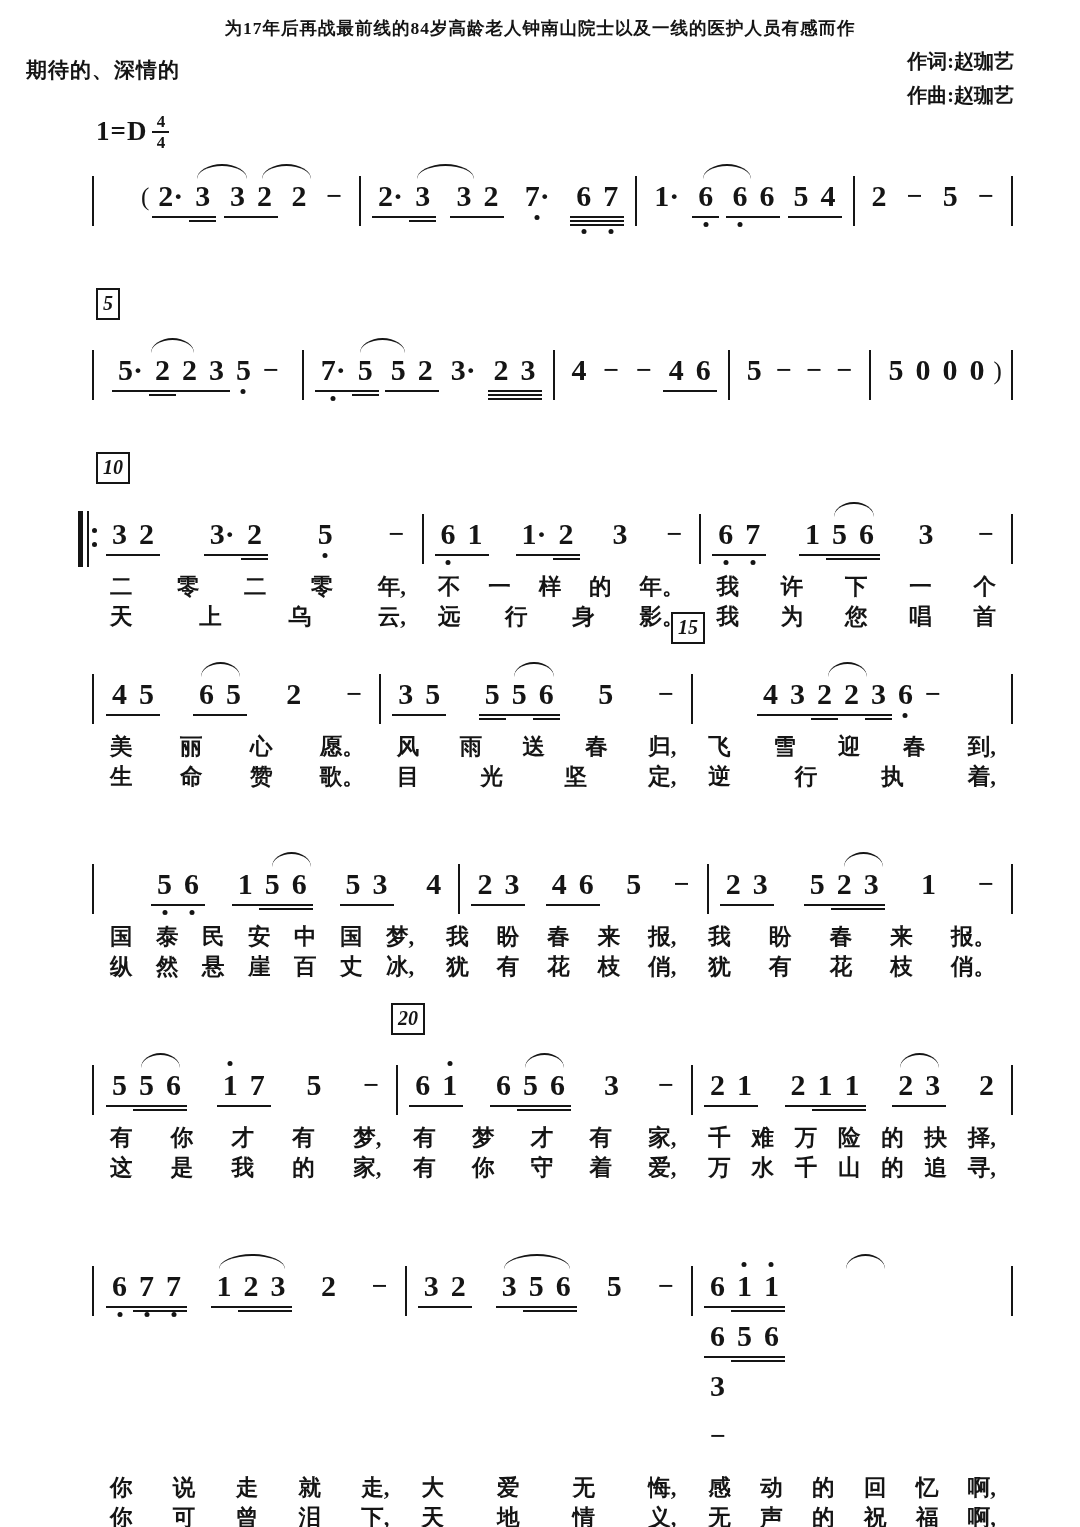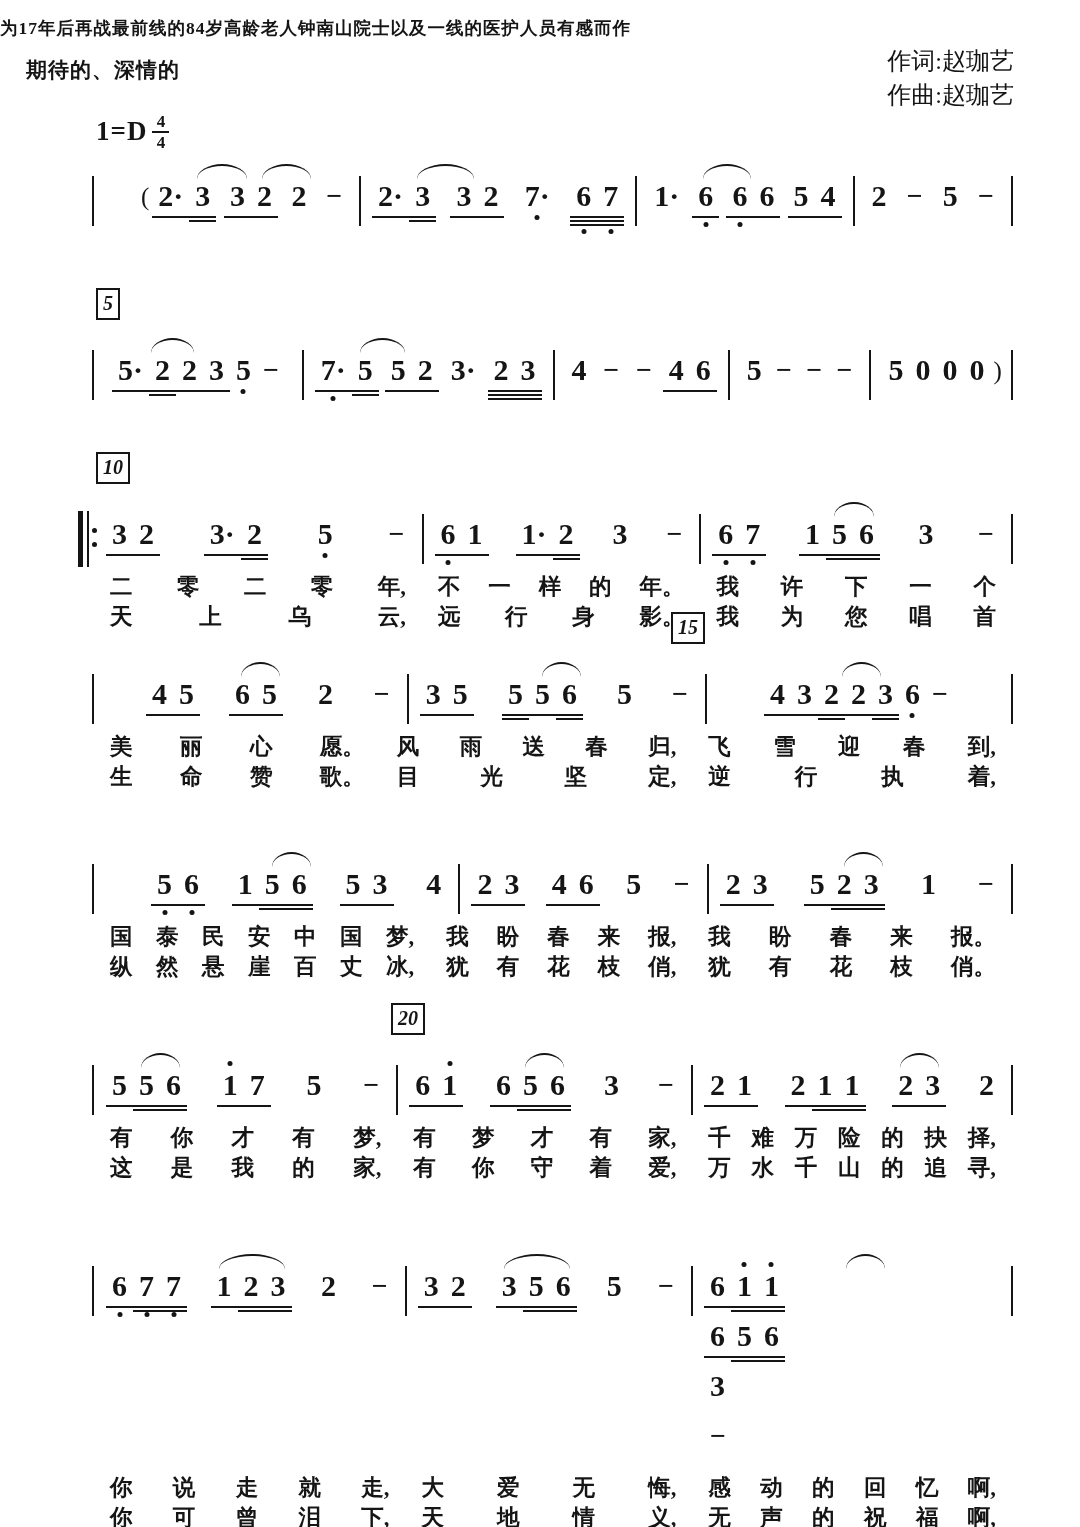--- a/index.html
+++ b/index.html
@@ -1,22 +1,22 @@
 <!DOCTYPE html>
 <html><head>
 <meta charset="utf-8">
 <style>
   html,body{margin:0;padding:0;background:#dcdcdc;}
   .page{position:relative;width:1080px;height:1527px;margin:0 auto;background:#ffffff;color:#151515;
         font-family:"Liberation Serif","DejaVu Serif",serif;overflow:hidden;}
   .title{padding-top:70px;text-align:center;font-size:37px;font-weight:bold;letter-spacing:5px;}
-  .dedication{margin-top:16px;font-size:17.5px;font-weight:bold;letter-spacing:1px;}
+  .dedication{margin-top:16px;text-align:center;font-size:17.5px;font-weight:bold;letter-spacing:1px;}
   .meta-row{display:flex;justify-content:space-between;align-items:flex-start;padding:4px 66px 0 26px;}
   .tempo{font-size:21px;font-weight:bold;margin-top:12px;letter-spacing:1px;}
-  .credits{text-align:center;font-size:24px;font-weight:normal;line-height:34px;}
+  .credits{text-align:center;font-size:20px;font-weight:bold;line-height:34px;}
   .key-row{display:flex;align-items:center;margin:2px 0 0 96px;font-weight:bold;}
   .key{font-size:27px;letter-spacing:1px;}
   .ts{display:inline-flex;flex-direction:column;align-items:center;margin-left:5px;}
   .ts-num{font-size:17px;line-height:15px;font-weight:bold;}
   .ts-line{width:17px;height:2.5px;background:#151515;margin:1.5px 0;}
 
   #score{width:932px;margin-left:80px;}
   .system{position:relative;}
   .notes-row{display:flex;align-items:flex-start;}
   .lead{position:relative;flex:0 0 14px;height:70px;}
@@ -232,21 +232,21 @@
             <span class="syl">首</span>
           </span>
         </div>
         <div class="marker" style="left: 16px;">
           <span>10</span>
         </div>
       </div>
       <div class="system" style="margin-top: 30px;">
         <div class="notes-row">
           <span class="lead"></span>
-          <div class="bar" style="flex-grow: 31; margin-left: 40px;">
+          <div class="bar" style="flex-grow: 31;">
             <span class="grp"><span class="tok u1">4</span><span class="tok u1">5</span></span>
             <span class="grp"><span class="tok u1">6</span><span class="tok u1">5</span></span>
             <span class="grp"><span class="tok u0">2</span></span>
             <span class="grp"><span class="tok u0 dash">−</span></span>
             <span class="slur" style="left: 107.1px; width: 39.15px;"></span>
           </div>
           <div class="bar" style="flex-grow: 34;">
             <span class="grp"><span class="tok u1">3</span><span class="tok u1">5</span></span>
             <span class="grp"><span class="tok u2">5</span><span class="tok u1">5</span><span class="tok u2">6</span></span>
             <span class="grp"><span class="tok u0">5</span></span>

